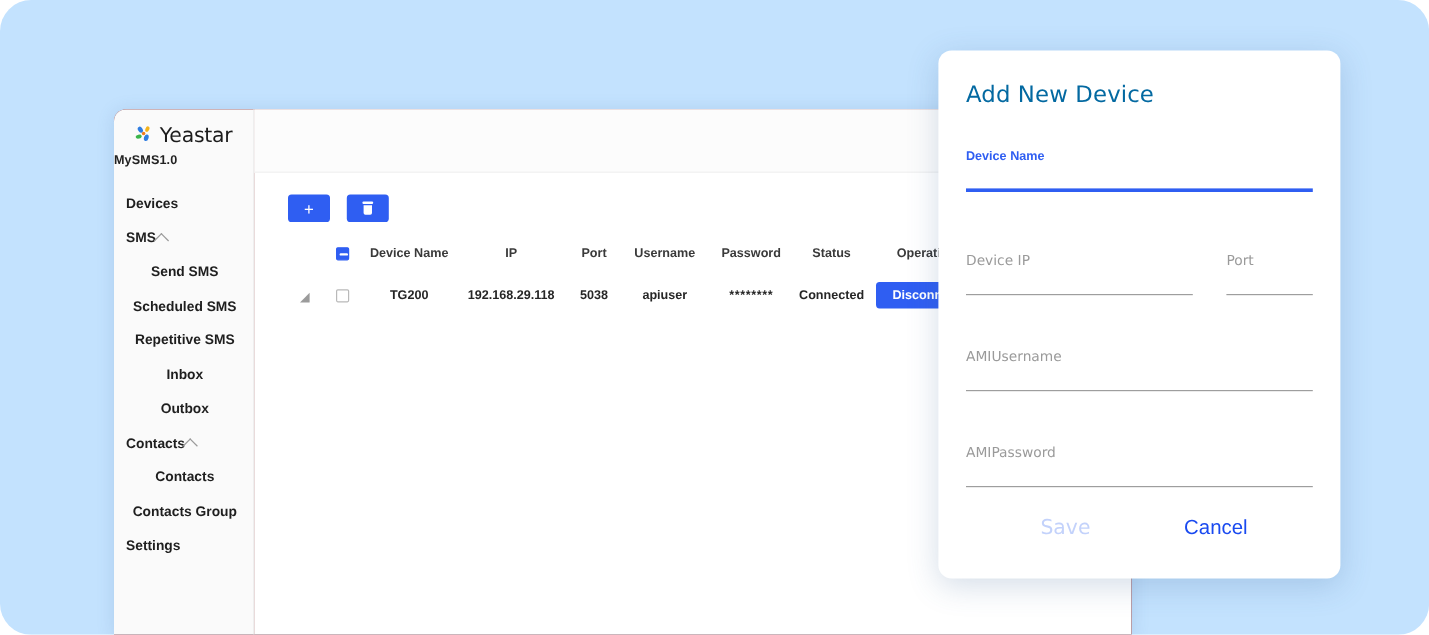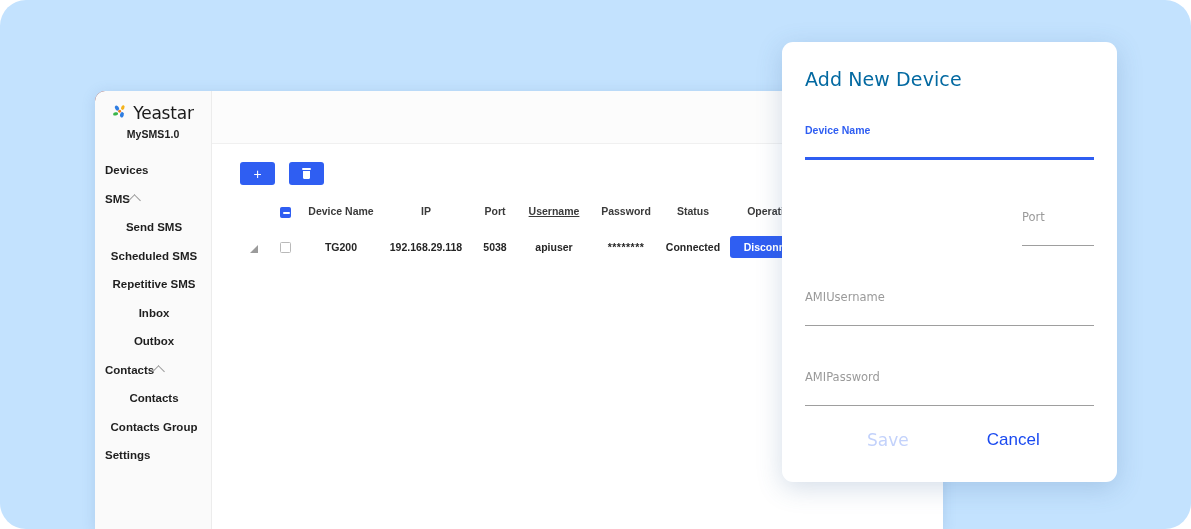--- a/index.html
+++ b/index.html
@@ -47,21 +47,20 @@
     padding: 2px 0 1px 0;
   }
   .brand-mark { width: 18px; height: 18px; position: relative; flex: 0 0 18px; }
   .brand-name {
     font-size: 17px;
     color: #1b1b1b;
     letter-spacing: -.2px;
     font-family: "DejaVu Sans", sans-serif;
   }
   .brand-sub {
-    text-align: center;
     font-size: 10.5px;
     color: #222;
     font-weight: bold;
     margin-top: 4px;
     letter-spacing: .1px;
   }
   .nav { margin-top: 16px; }
   .nav-item {
     height: 28.5px;
     display: flex;
@@ -145,21 +144,21 @@
     text-align: center;
     padding: 6px 0;
     font-weight: bold;
     white-space: nowrap;
   }
   .col-handle { width: 28px; }
   .col-check  { width: 34px; }
   .col-name   { width: 78px; }
   .col-ip     { width: 92px; }
   .col-port   { width: 46px; }
-  .col-user   { width: 72px; text-decoration: underline; }
+  .col-user   { width: 72px; }
   .col-pass   { width: 72px; }
   .col-status { width: 62px; }
   .col-op     { width: 96px; }
 
   .sort-handle {
     width: 0; height: 0;
     border-left: 8px solid transparent;
     border-bottom: 8px solid #9b9b9b;
     display: inline-block;
     margin-top: 7px;
@@ -408,20 +407,24 @@
 
   <div id="dialog">
 
     <div class="dlg-title">Add New Device</div>
 
     <div class="field f-name">
       <span class="field-label floated">Device Name</span>
       <div class="underline active"></div>
     </div>
 
+    <div class="field f-ip">
+      <span class="field-label">Device IP</span>
+      <div class="underline"></div>
+    </div>
 
     <div class="field f-port">
       <span class="field-label">Port</span>
       <div class="underline"></div>
     </div>
 
     <div class="field f-user">
       <span class="field-label">AMIUsername</span>
       <div class="underline"></div>
     </div>

